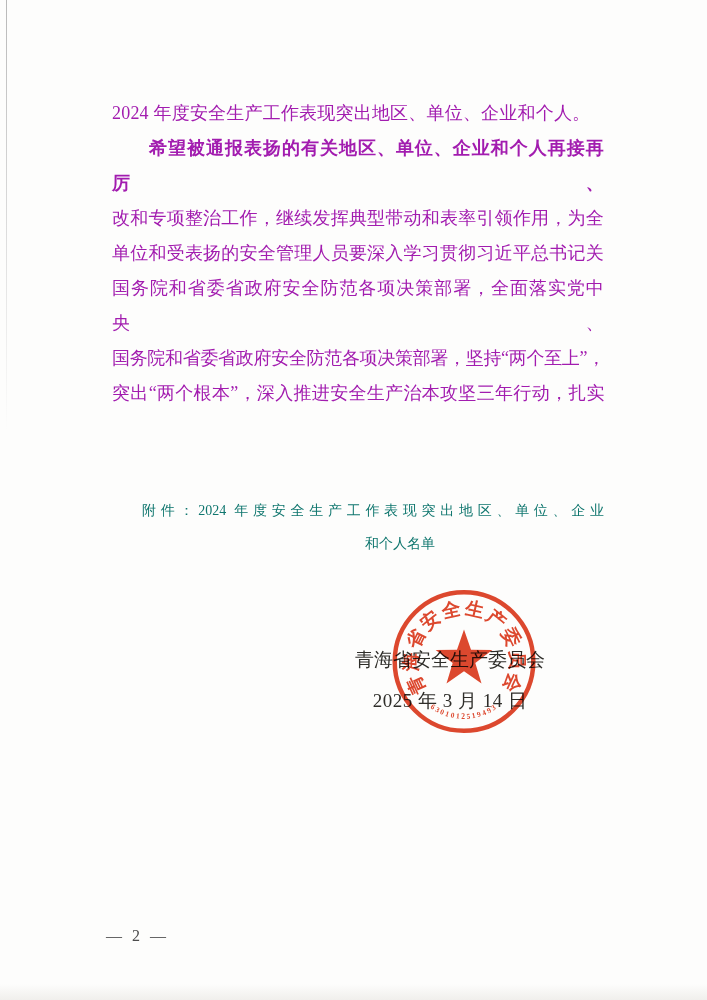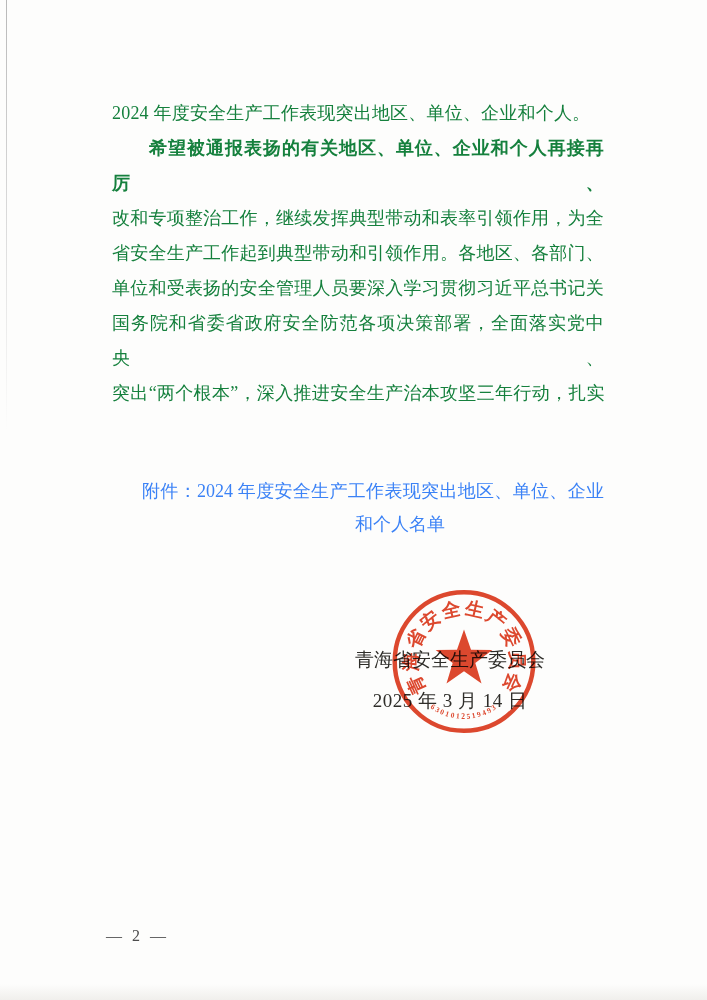--- a/index.html
+++ b/index.html
@@ -19,32 +19,32 @@
   }
   .edge-bottom {
     position: absolute; left: 0; bottom: 0; width: 100%; height: 16px;
     background: linear-gradient(rgba(240,239,236,0), #f0efec);
   }
 
   
   .body-text {
     position: absolute; left: 112px; top: 96px; width: 492px;
     font-size: 18px; line-height: 35px; letter-spacing: 0.2px;
-    color: #15803d;
+    color: #a21caf;
   }
   .line { text-align: justify; }
   .jl   { text-align-last: justify; }
   .indent { text-indent: 37px; font-weight: bold; }
   .sq1  { letter-spacing: -0.6px; }
   .sq2  { letter-spacing: -1.2px; }
 
   
   .attachment {
-    position: absolute; left: 112px; top: 475px; width: 492px;
-    font-size: 18px; line-height: 33px; color: #3b82f6;
+    position: absolute; left: 112px; top: 494px; width: 492px;
+    font-size: 14px; line-height: 33px; color: #0f766e;
   }
   .att1 { text-indent: 30px; text-align: justify; text-align-last: justify; }
   .att2 { padding-left: 84px; text-align: center; }
 
   
   .sig-issuer {
     position: absolute; left: 345px; top: 647px; width: 210px;
     text-align: center; font-size: 19px; color: #2e2d29;
   }
   .sig-date {
@@ -70,23 +70,23 @@
 
 <div class="canvas">
 
   <div class="edge-left"></div>
   <div class="edge-bottom"></div>
 
   <div class="body-text">
     <div class="line">2024 年度安全生产工作表现突出地区、单位、企业和个人。</div>
     <div class="line jl indent">希望被通报表扬的有关地区、单位、企业和个人再接再厉、</div>
     <div class="line jl">改和专项整治工作，继续发挥典型带动和表率引领作用，为全</div>
-    <div class="line jl">省安全生产工作起到典型带动和引领作用。各地区、各部门、</div>
     <div class="line jl">单位和受表扬的安全管理人员要深入学习贯彻习近平总书记关</div>
     <div class="line jl">国务院和省委省政府安全防范各项决策部署，全面落实党中央、</div>
+    <div class="line jl sq2">国务院和省委省政府安全防范各项决策部署，坚持“两个至上”，</div>
     <div class="line jl sq1">突出“两个根本”，深入推进安全生产治本攻坚三年行动，扎实</div>
   </div>
 
   <div class="attachment">
     <div class="att1">附件：2024 年度安全生产工作表现突出地区、单位、企业</div>
     <div class="att2">和个人名单</div>
   </div>
 
   <div class="sig-issuer">青海省安全生产委员会</div>
   <div class="sig-date">2025 年 3 月 14 日</div>

